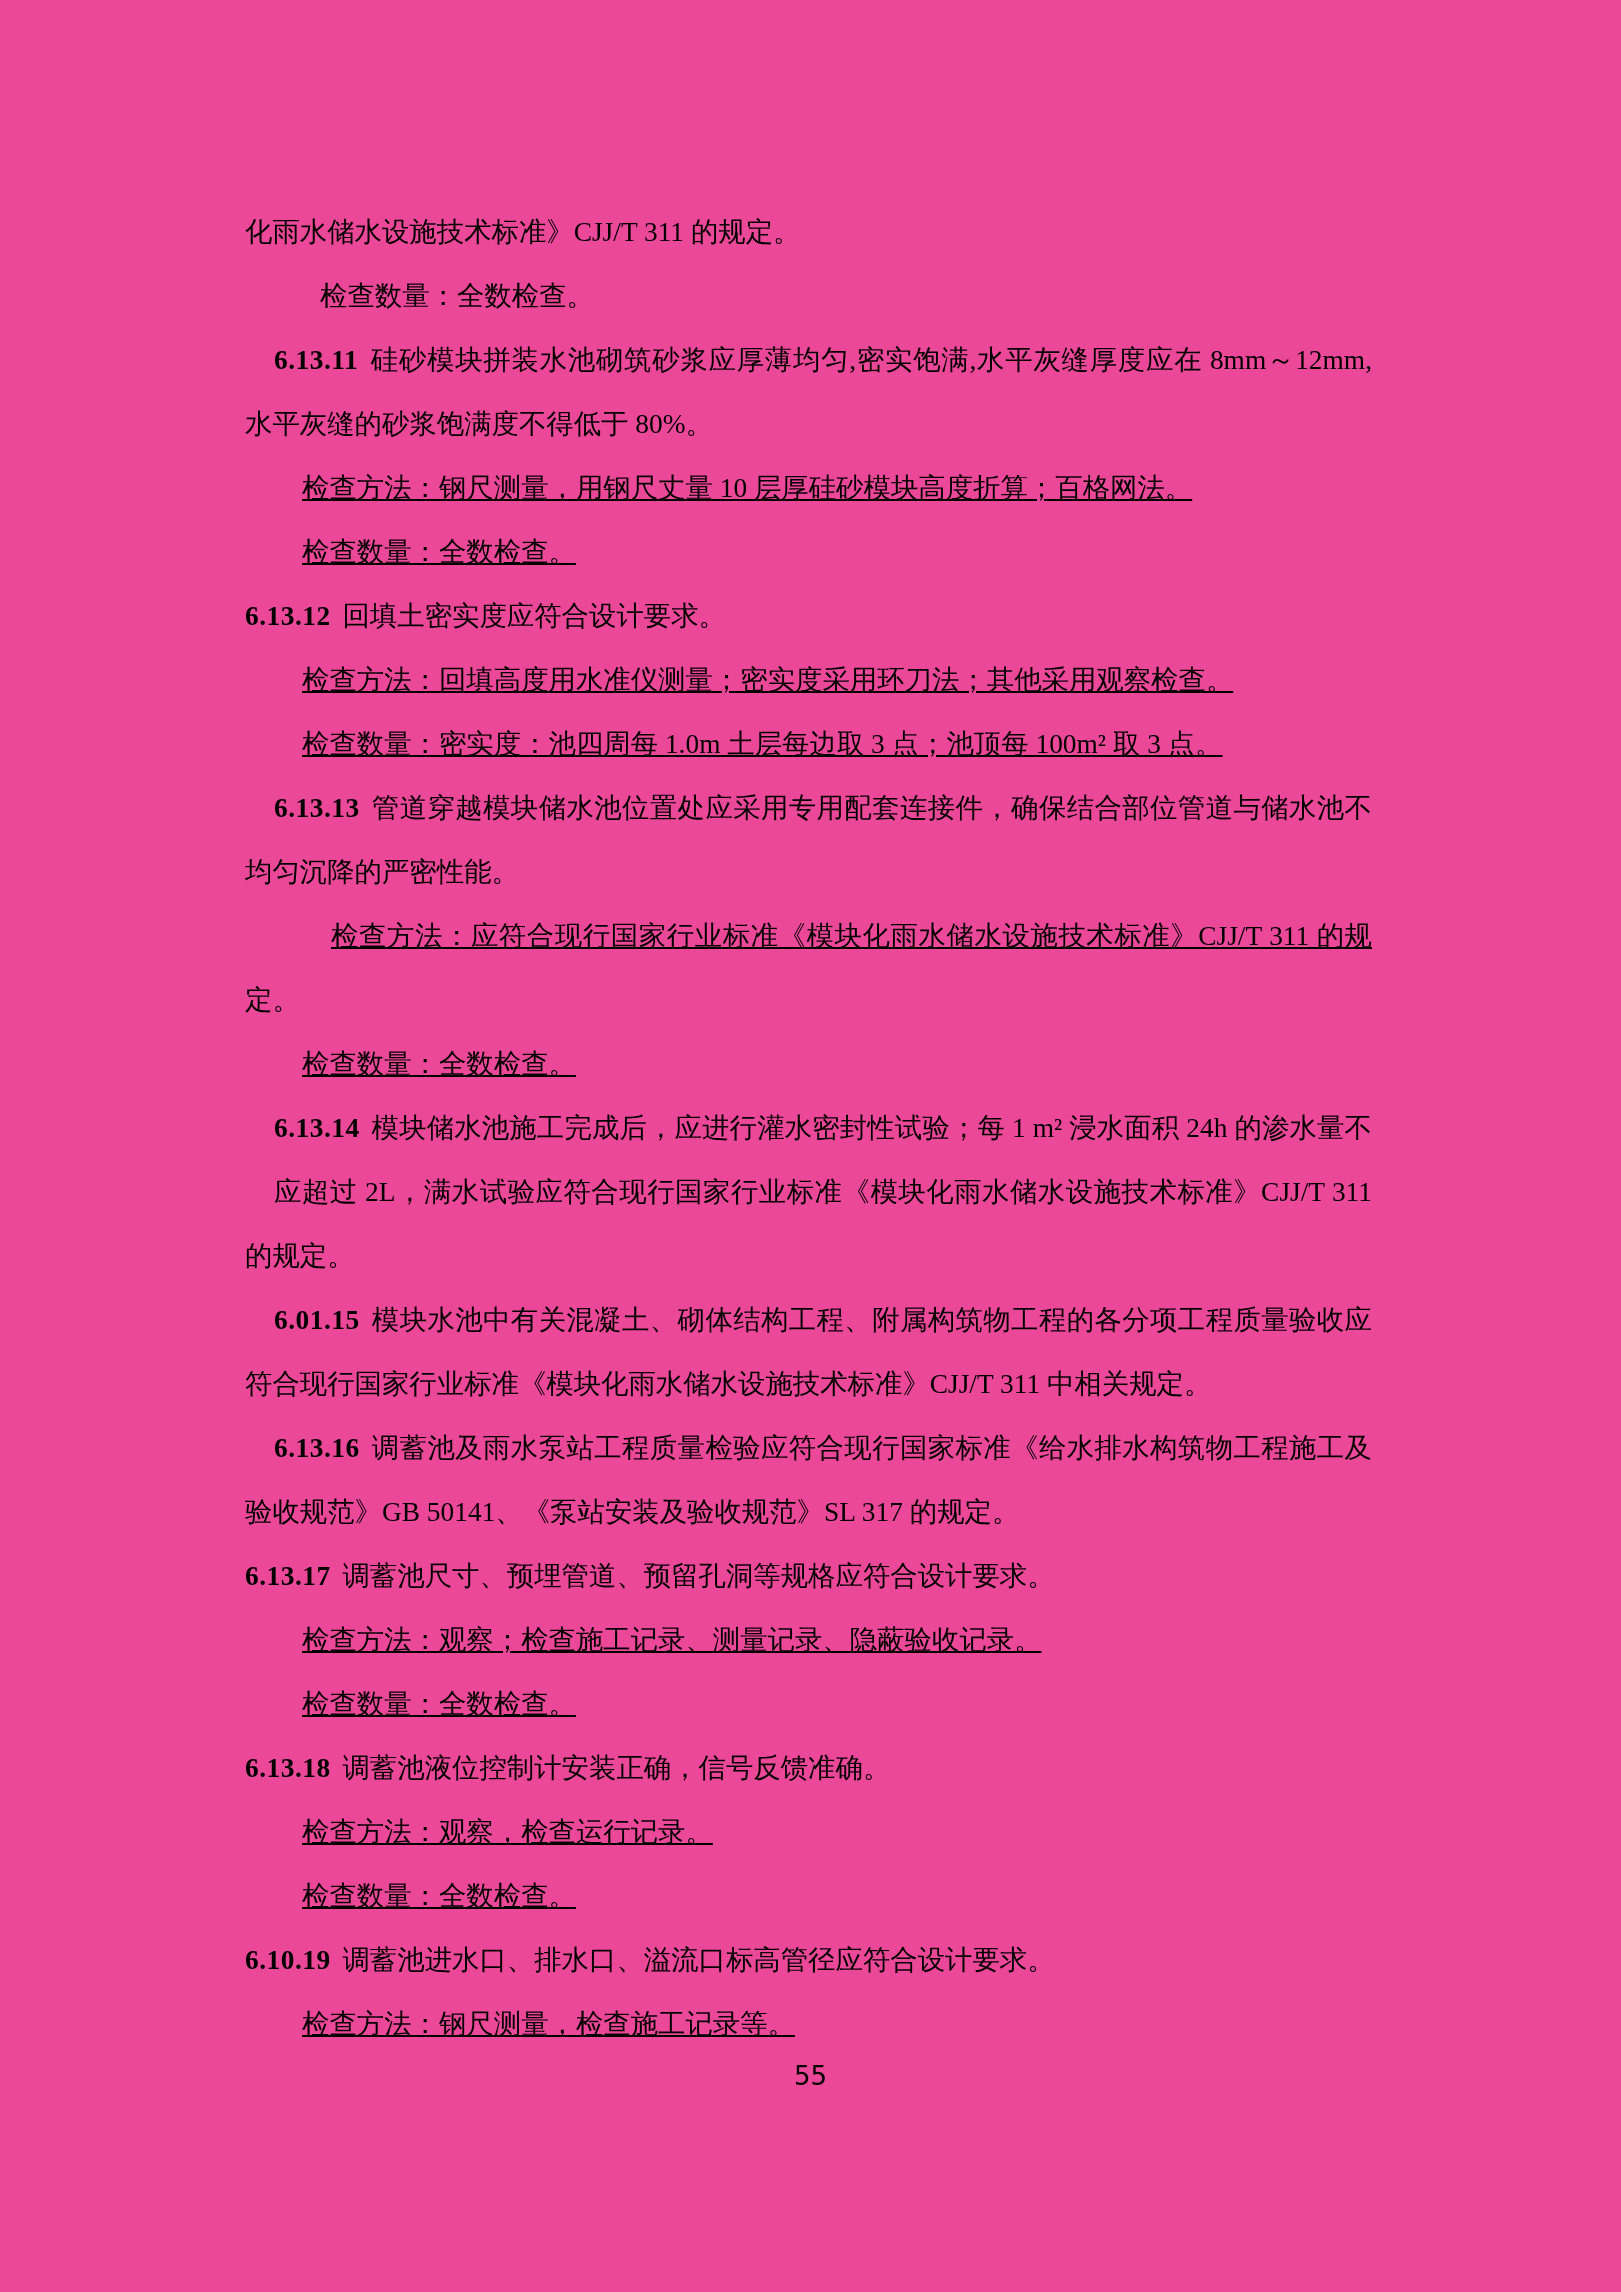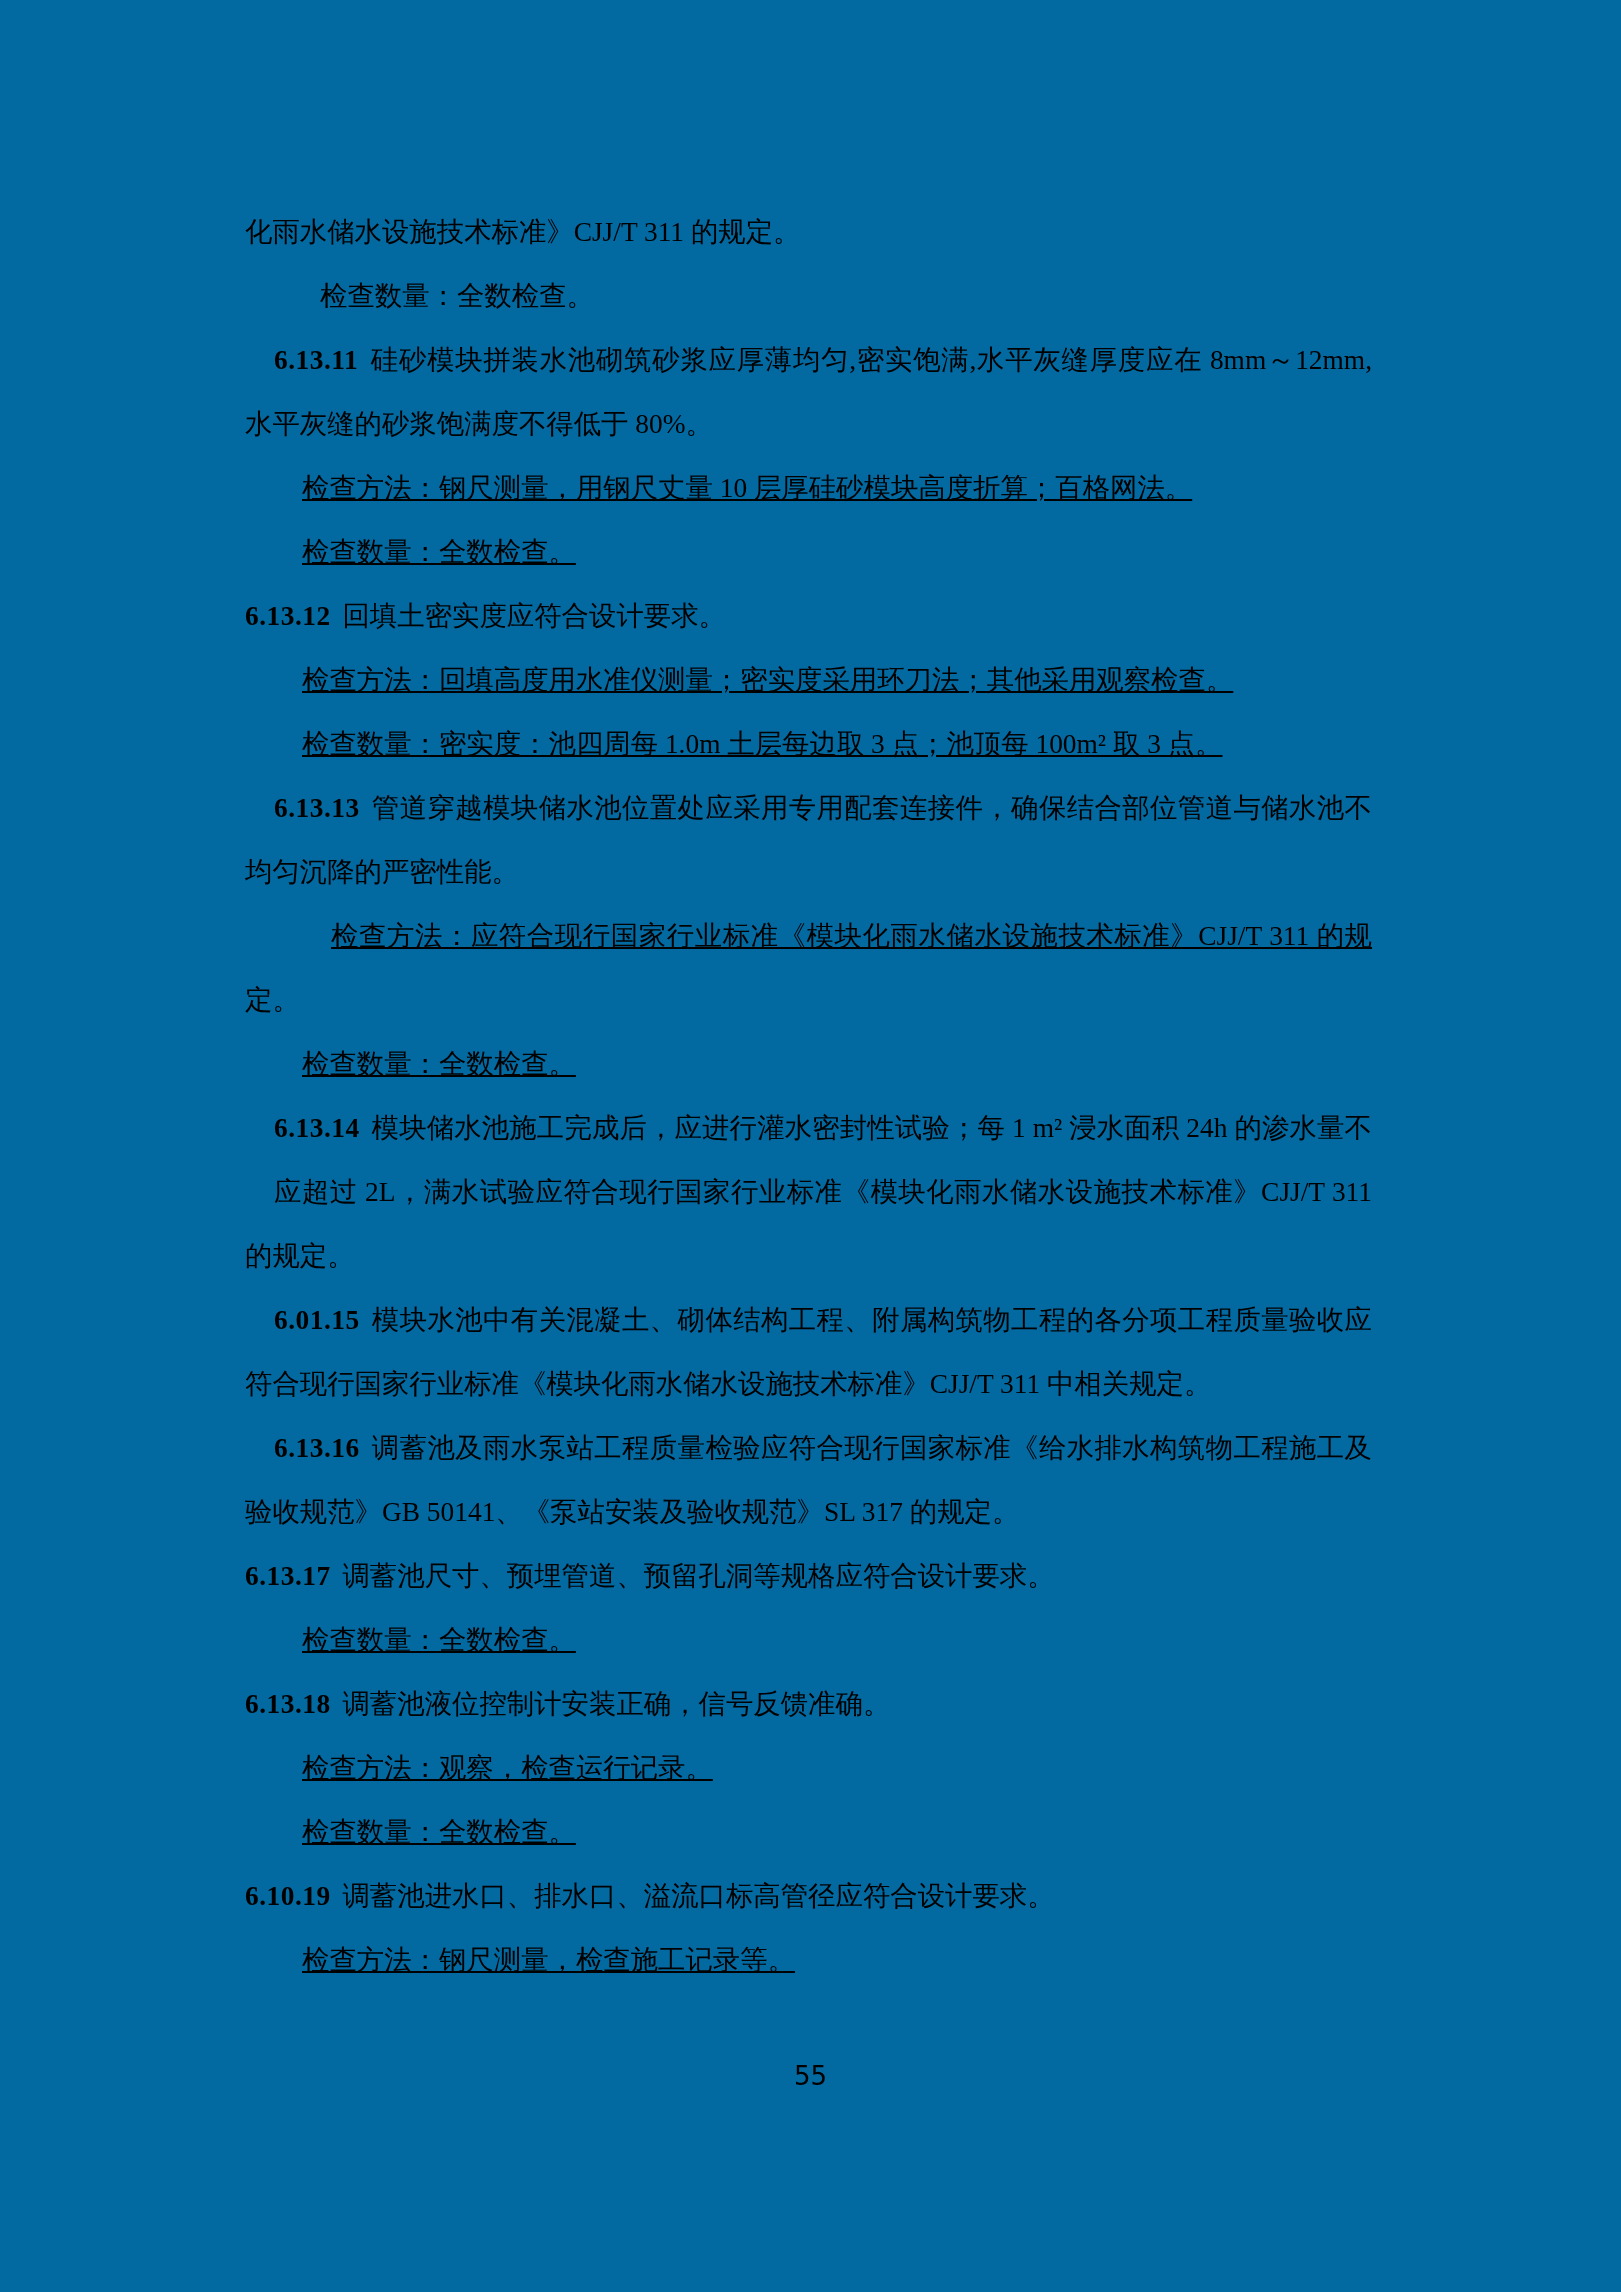--- a/index.html
+++ b/index.html
@@ -11,21 +11,21 @@
     position: relative;
     width: 1621px;
     height: 2293px;
     font-family: "Liberation Serif", "DejaVu Serif", serif;
     color: #000000;
     overflow: hidden;
   }
   .page {
     position: absolute;
     inset: 0;
-    background: #0369a1;
+    background: #ec4899;
   }
   .content {
     position: absolute;
     left: 245px;
     top: 200px;
     width: 1127px;
   }
   .line {
     height: 64px;
     line-height: 64px;
@@ -78,20 +78,21 @@
       <div class="line ind-body"><span>定。</span></div>
       <div class="line ind-check"><span>检查数量：全数检查。</span></div>
       <div class="line ind-body fill"><span class="num">6.13.14</span><span>模块储水池施工完成后，应进行灌水密封性试验；每 1 m² 浸水面积 24h 的渗水量不</span></div>
       <div class="line ind-body fill"><span>应超过 2L，满水试验应符合现行国家行业标准《模块化雨水储水设施技术标准》CJJ/T 311</span></div>
       <div class="line ind-body"><span>的规定。</span></div>
       <div class="line ind-body fill"><span class="num">6.01.15</span><span>模块水池中有关混凝土、砌体结构工程、附属构筑物工程的各分项工程质量验收应</span></div>
       <div class="line ind-body"><span>符合现行国家行业标准《模块化雨水储水设施技术标准》CJJ/T 311 中相关规定。</span></div>
       <div class="line ind-body fill"><span class="num">6.13.16</span><span>调蓄池及雨水泵站工程质量检验应符合现行国家标准《给水排水构筑物工程施工及</span></div>
       <div class="line ind-body"><span>验收规范》GB 50141、《泵站安装及验收规范》SL 317 的规定。</span></div>
       <div class="line ind-body"><span class="num">6.13.17</span><span>调蓄池尺寸、预埋管道、预留孔洞等规格应符合设计要求。</span></div>
+      <div class="line ind-check"><span>检查方法：观察；检查施工记录、测量记录、隐蔽验收记录。</span></div>
       <div class="line ind-check"><span>检查数量：全数检查。</span></div>
       <div class="line ind-body"><span class="num">6.13.18</span><span>调蓄池液位控制计安装正确，信号反馈准确。</span></div>
       <div class="line ind-check"><span>检查方法：观察，检查运行记录。</span></div>
       <div class="line ind-check"><span>检查数量：全数检查。</span></div>
       <div class="line ind-body"><span class="num">6.10.19</span><span>调蓄池进水口、排水口、溢流口标高管径应符合设计要求。</span></div>
       <div class="line ind-check"><span>检查方法：钢尺测量，检查施工记录等。</span></div>
     </main>
   <footer class="pagenum">55</footer>
 </div>
 

